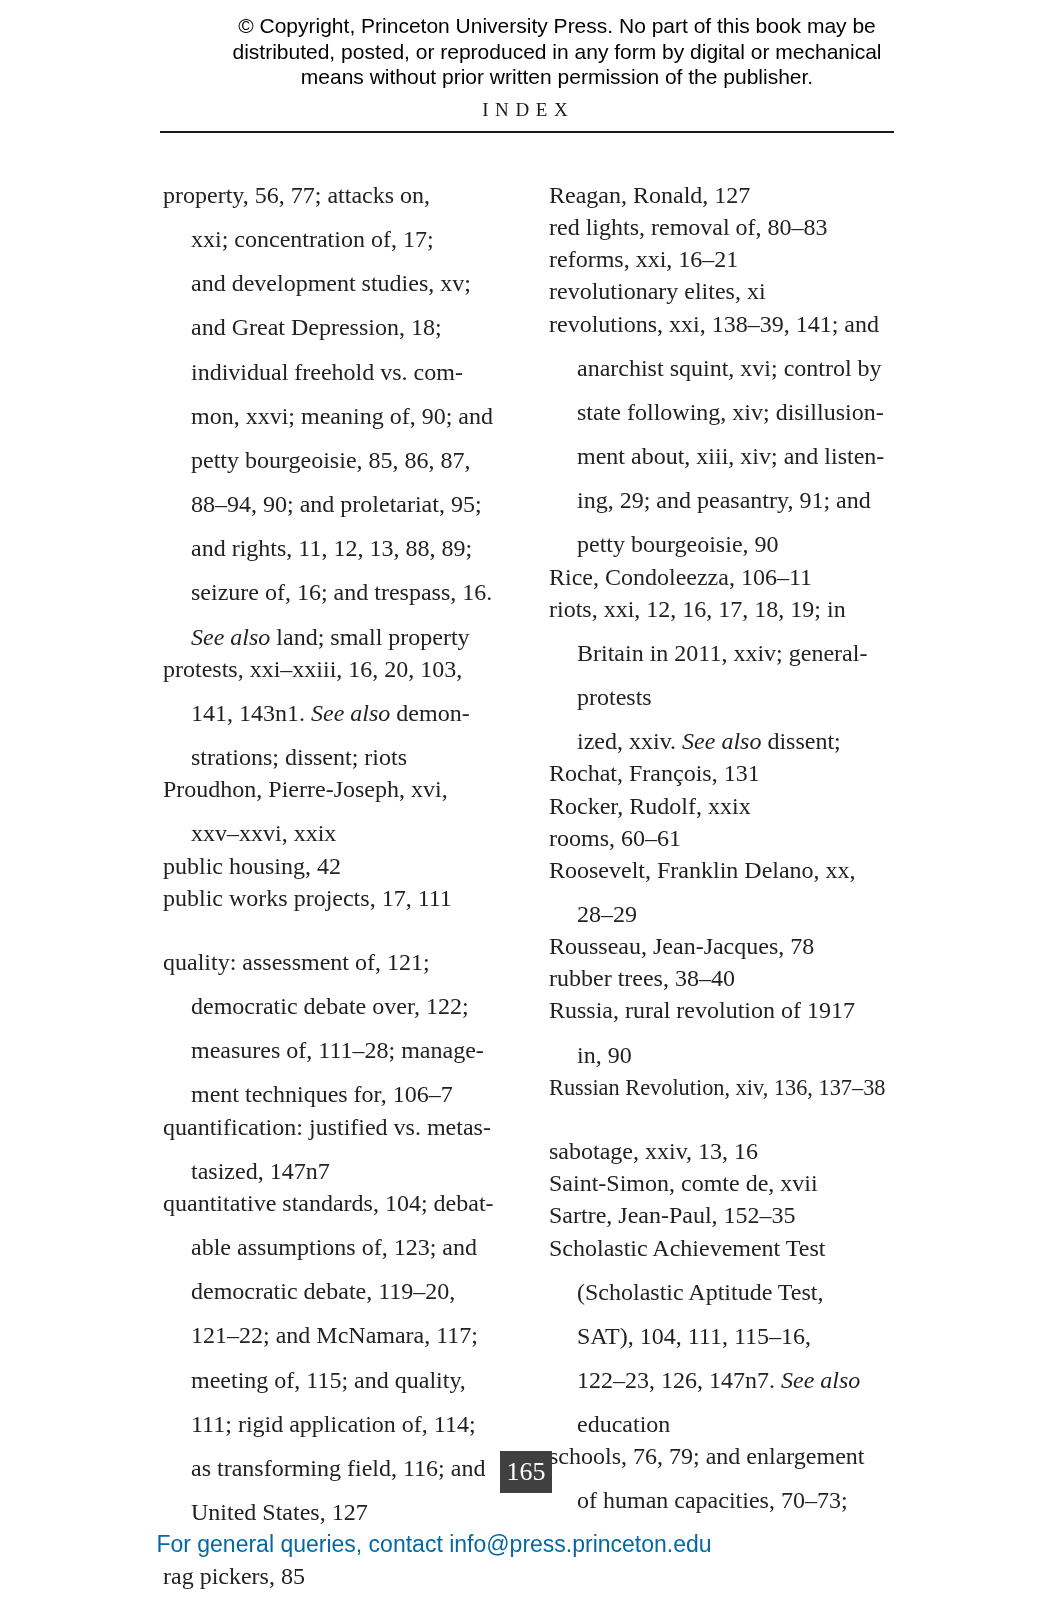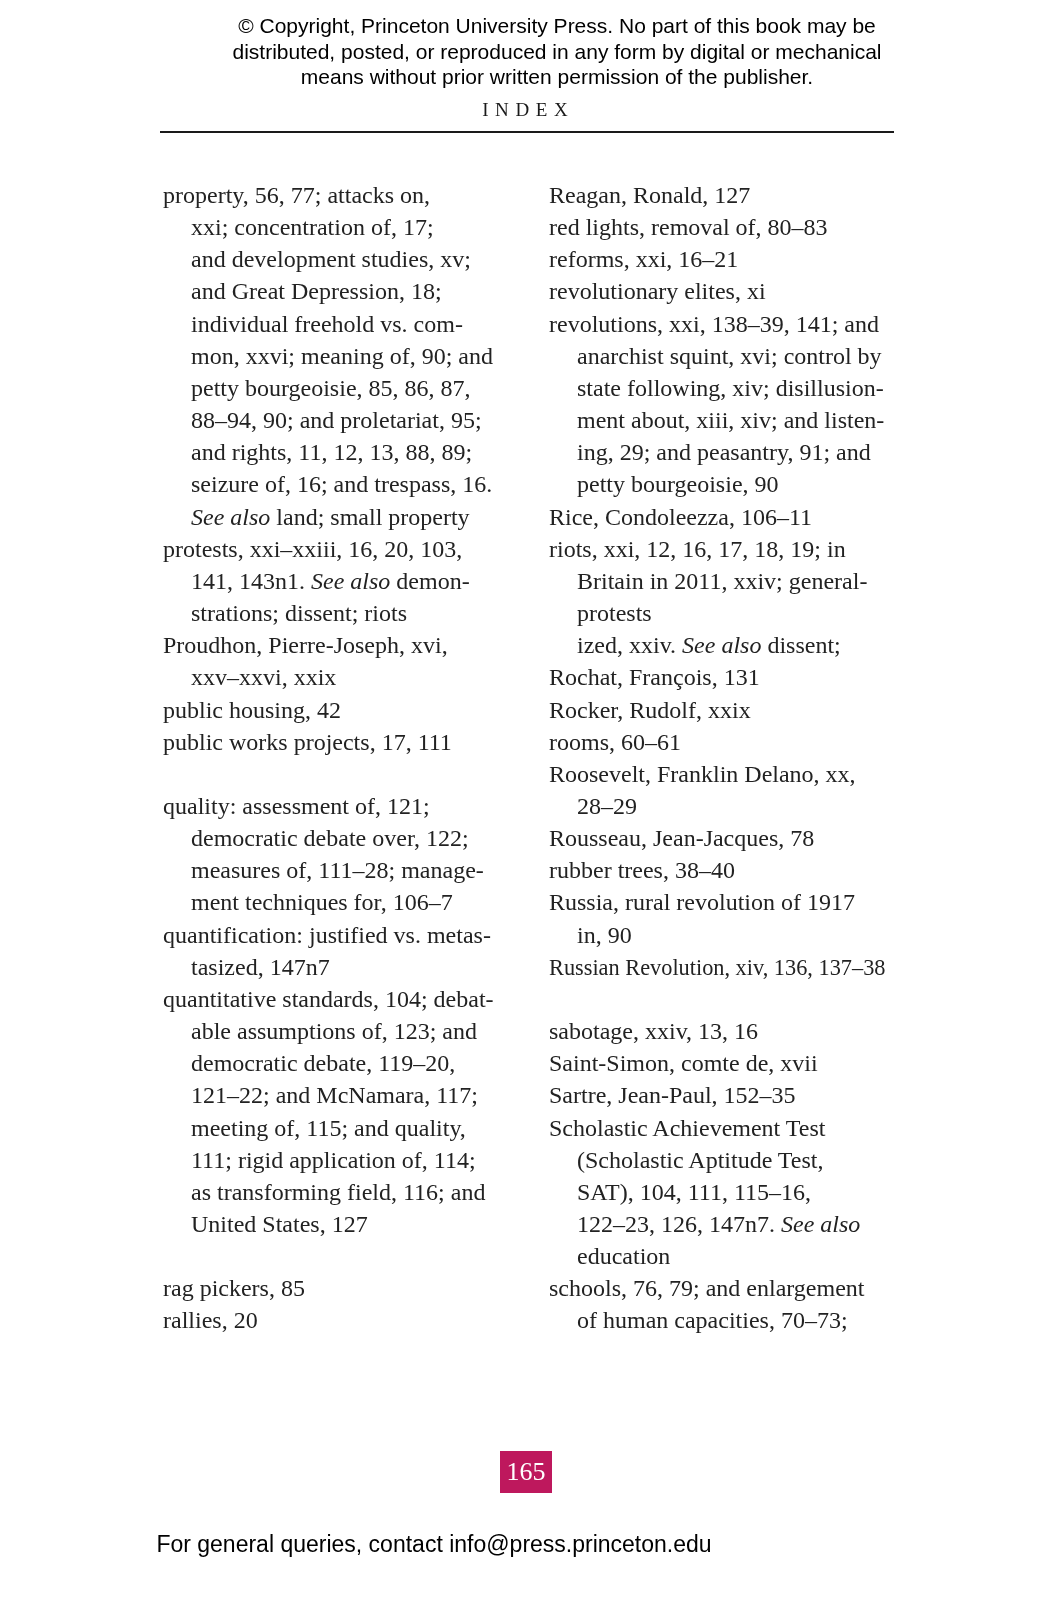--- a/index.html
+++ b/index.html
@@ -39,40 +39,40 @@
   .col{
     position:absolute;
     top:179px;
     font-size:24px;
     line-height:32.16px;
     color:#222222;
   }
   .col-left{ left:163px; width:360px; }
   .col-right{ left:549px; width:360px; }
   .iline{ height:32.16px; white-space:nowrap; }
-  .iline.ind{ padding-left:28px; }
+  .iline.ind{ padding-left:28px;margin-top:12px; }
   .iline.cond{ transform:scaleX(0.93); transform-origin:left center; }
   .iline em{ font-style:italic; }
   .pagenum{
     position:absolute;
     left:500px; top:1451px;
     width:52px; height:42px;
     background:#231f20;
     color:#ffffff;
     font-family:"Liberation Serif", serif;
     font-size:26px;
     display:flex; align-items:center; justify-content:center;
   }
   .footer{
     position:absolute;
     top:1531px; left:0; width:868px;
     text-align:center;
     font-family:"Liberation Sans", sans-serif;
     font-size:23px;
-    color:#000000;
+    color:#0369a1;
   }
 </style>
 </head>
 <body>
 
 <div class="page">
 
   <div class="copyright">
     <div>© Copyright, Princeton University Press. No part of this book may be</div>
     <div>distributed, posted, or reproduced in any form by digital or mechanical</div>
@@ -155,17 +155,17 @@
         <div class="iline"><span>Scholastic Achievement Test</span></div>
         <div class="iline ind"><span>(Scholastic Aptitude Test,</span></div>
         <div class="iline ind"><span>SAT), 104, 111, 115–16,</span></div>
         <div class="iline ind"><span>122–23, 126, 147n7. </span><em>See also</em></div>
         <div class="iline ind"><span>education</span></div>
         <div class="iline"><span>schools, 76, 79; and enlargement</span></div>
         <div class="iline ind"><span>of human capacities, 70–73;</span></div>
       </div>
   </main>
 
-  <div class="pagenum" style="background: #be185d; color: rgb(255, 255, 255);">165</div>
+  <div class="pagenum" style="background: #404040; color: rgb(255, 255, 255);">165</div>
 
   <footer class="footer">For general queries, contact info@press.princeton.edu</footer>
 
 </div>
 
 </body></html>

